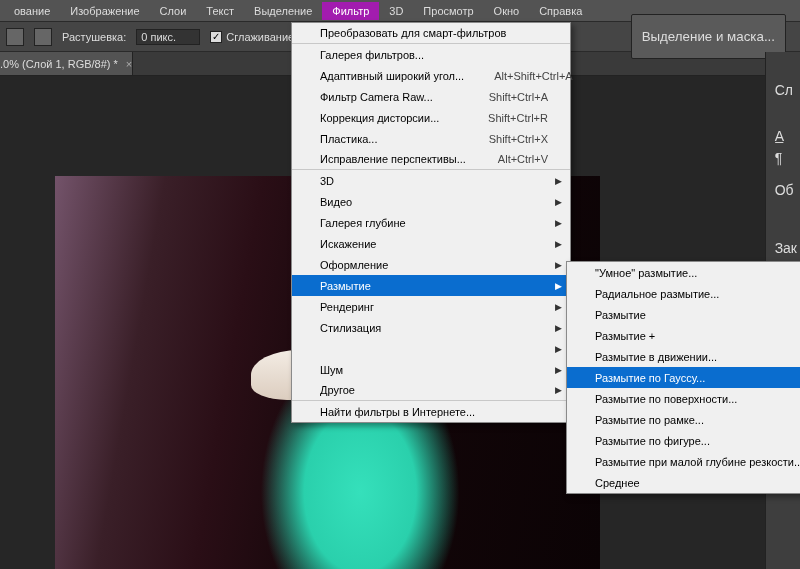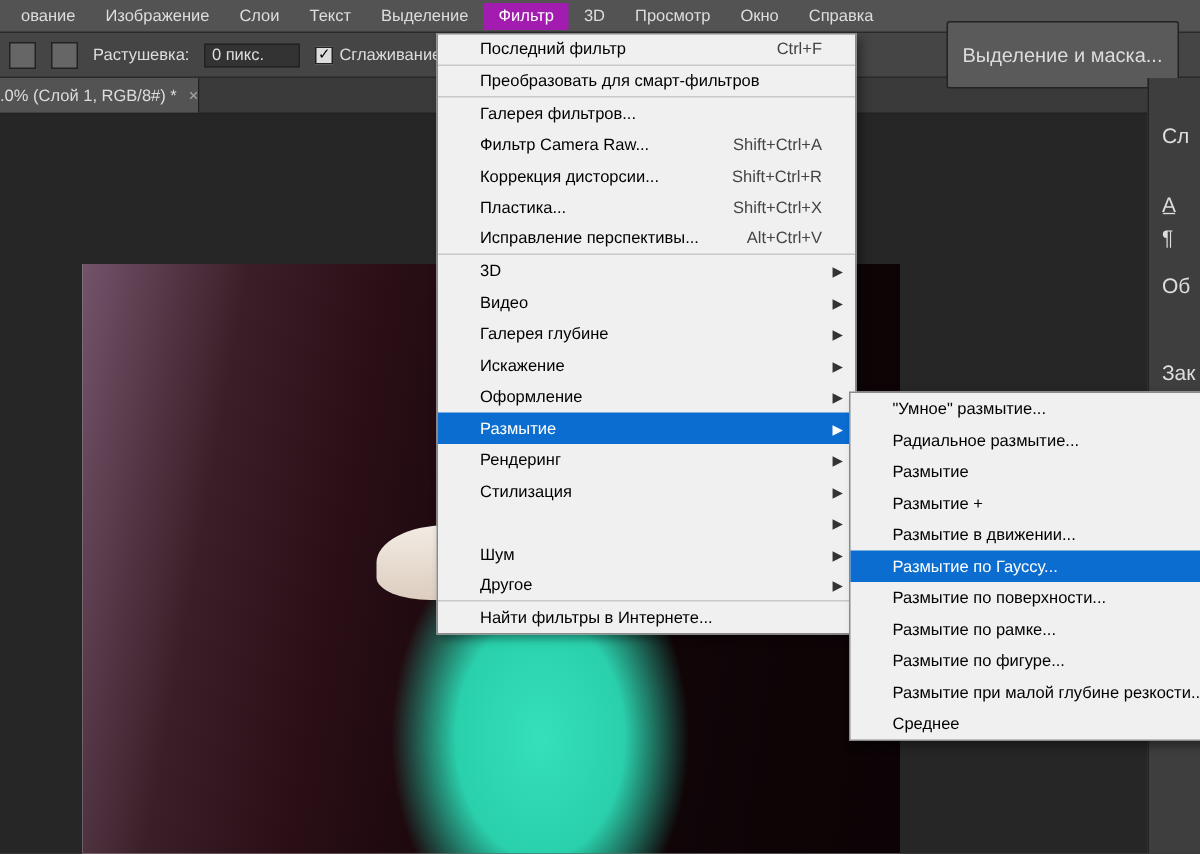--- a/index.html
+++ b/index.html
@@ -94,29 +94,29 @@
 <div class="rptxt">
   <div>Сл</div><br>
   <div style="margin-top:6px">A̲</div>
   <div style="margin-top:2px">¶</div><br>
   <div style="margin-top:-8px">Об</div><br>
   <div style="margin-top:18px">Зак</div>
 </div>
 
 <div id="filter-menu" class="menu">
   <div class="mi sep-after">
-    <span class="lab">Последний фильтр</span>
-    <span class="sc">Ctrl+F</span>
-  </div>
-  <div class="mi sep-after">
     <span class="lab">Преобразовать для смарт-фильтров</span>
   </div>
   <div class="mi">
       <span class="lab">Галерея фильтров...</span>
     </div>
+  <div class="mi">
+    <span class="lab">Адаптивный широкий угол...</span>
+    <span class="sc">Alt+Shift+Ctrl+A</span>
+  </div>
   <div class="mi">
     <span class="lab">Фильтр Camera Raw...</span>
     <span class="sc">Shift+Ctrl+A</span>
   </div>
   <div class="mi">
     <span class="lab">Коррекция дисторсии...</span>
     <span class="sc">Shift+Ctrl+R</span>
   </div>
   <div class="mi">
     <span class="lab">Пластика...</span>

